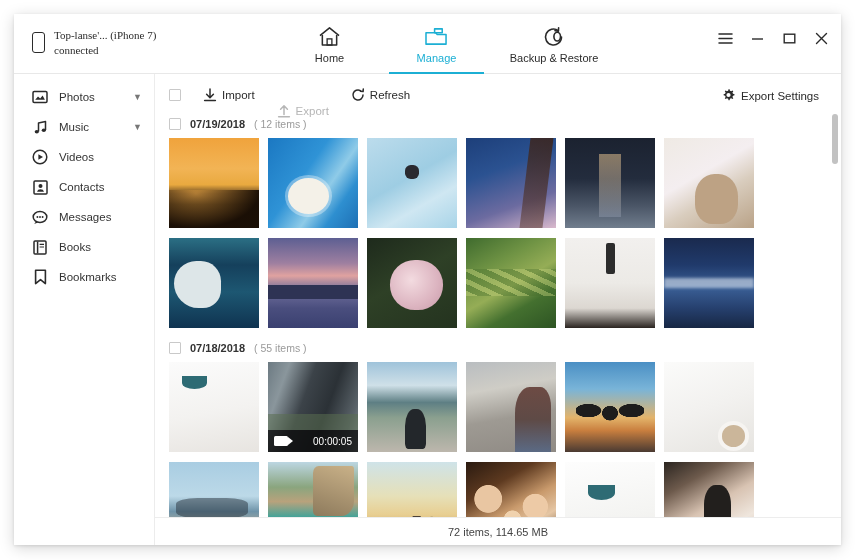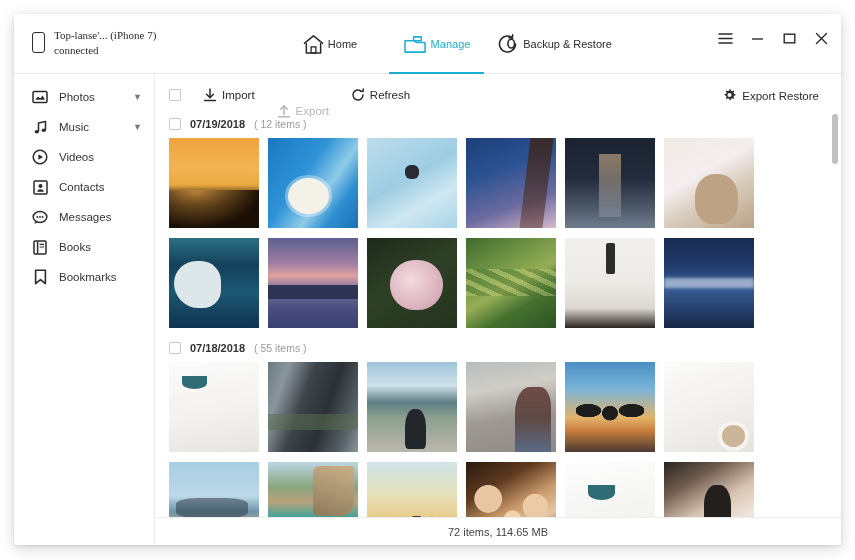--- a/index.html
+++ b/index.html
@@ -37,21 +37,21 @@
   .device-text {
     font-size: 11px; color: #2b2b2b; line-height: 14.5px; font-family: Liberation Serif, serif;
   }
   .nav-tabs {
     position: absolute; left: 262px; top: 0;
     height: 60px;
     display: flex; align-items: center; gap: 0;
   }
   .nav-tab {
     width: 107px; height: 60px;
-    display: flex; flex-direction: row;
+    display: flex; flex-direction: column;
     align-items: center; justify-content: center;
     gap: 3px; cursor: pointer; position: relative;
   }
   .nav-tab .tab-label { font-size: 11px; color: #2b2b2b; white-space: nowrap; }
   .nav-tab.active .tab-label { color: #1CAFD4; }
   .nav-tab.active::after {
     content: ""; position: absolute; bottom: 0; left: 6px; right: 6px;
     height: 2px; background: #1CAFD4;
   }
   .nav-tab .tab-icon { height: 24px; display: flex; align-items: center; }
@@ -431,21 +431,21 @@
               <path d="M12.3 0.9 L12.1 3.6 L9.4 3.2" fill="none" stroke="#2b2b2b" stroke-width="1.5" stroke-linecap="round" stroke-linejoin="round"></path>
             </svg>
           <span>Refresh</span>
         </span>
 
         <span class="export-settings">
           <svg width="13" height="13" viewBox="0 0 13 13">
               <path d="M6.5 0.8 l1.1 .0 .35 1.5 1.25 .55 1.3-.85 .8 .8-.85 1.3 .55 1.25 1.5 .35 0 1.1-1.5 .35-.55 1.25 .85 1.3-.8 .8-1.3-.85-1.25 .55-.35 1.5-1.1 0-.35-1.5-1.25-.55-1.3 .85-.8-.8 .85-1.3-.55-1.25-1.5-.35 0-1.1 1.5-.35 .55-1.25-.85-1.3 .8-.8 1.3 .85 1.25-.55z" fill="#2b2b2b"></path>
               <circle cx="6.5" cy="6.5" r="2.1" fill="#fff"></circle>
             </svg>
-          <span>Export Restore</span>
+          <span>Export Settings</span>
         </span>
       </div>
 
       <div class="scroll-area">
 
         <div class="group-header">
           <span class="cbox"></span>
           <span class="group-date">07/19/2018</span>
           <span class="group-count">( 12 items )</span>
         </div>
@@ -492,20 +492,24 @@
           <span class="cbox"></span>
           <span class="group-date">07/18/2018</span>
           <span class="group-count">( 55 items )</span>
         </div>
         <div class="thumb-grid">
           <div class="thumb">
               <span class="art a-room"></span>
             </div>
           <div class="thumb">
             <span class="art a-video"></span>
+            <span class="vid-badge">
+              <span class="vid-cam"></span>
+              <span class="vid-time">00:00:05</span>
+            </span>
           </div>
           <div class="thumb">
               <span class="art a-seaperson"></span>
             </div>
           <div class="thumb">
               <span class="art a-plaza"></span>
             </div>
           <div class="thumb">
               <span class="art a-jump"></span>
             </div>

